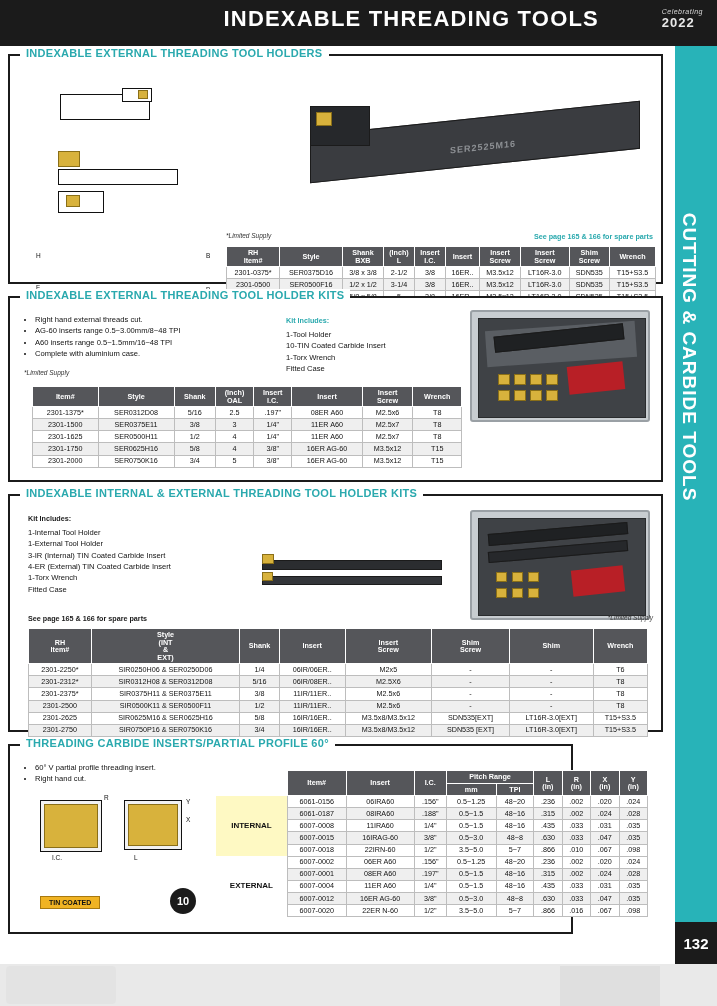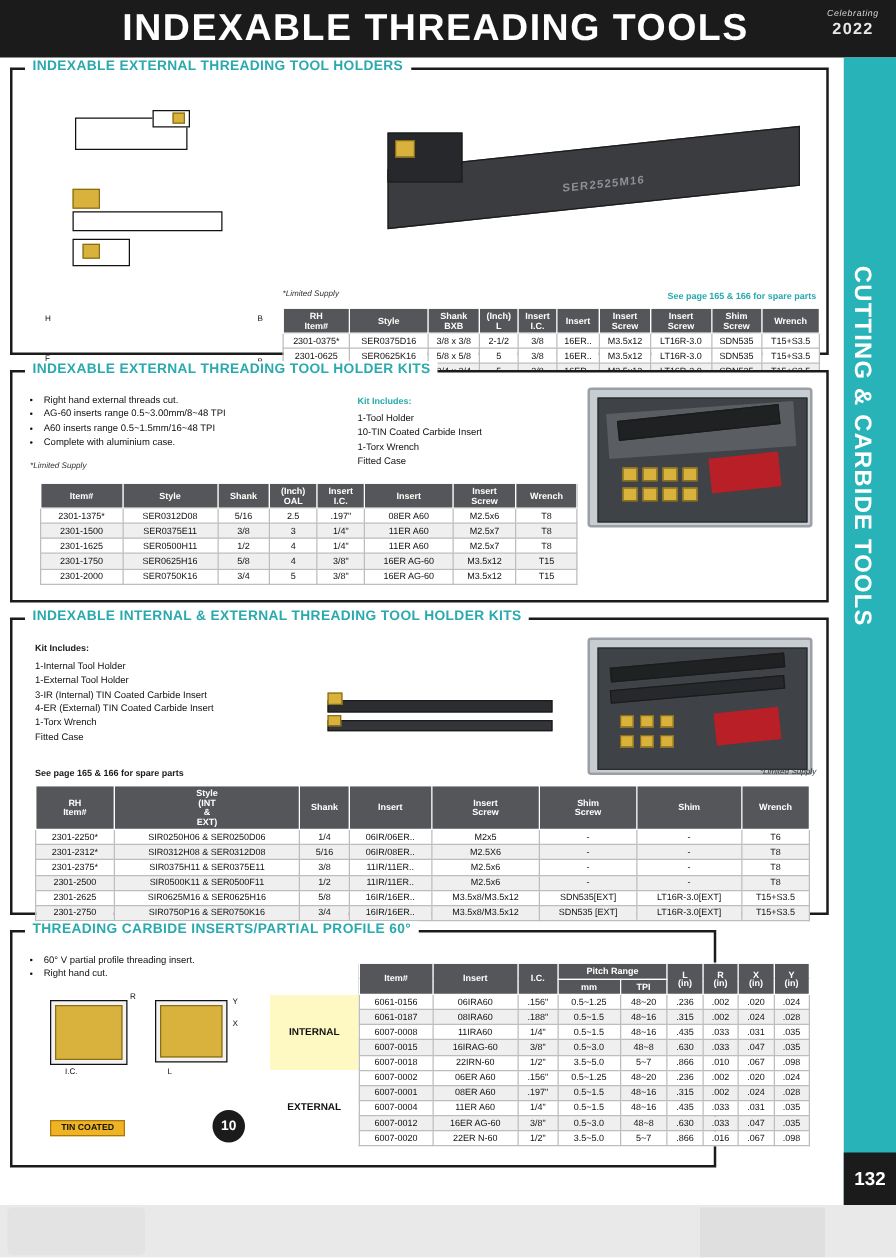--- a/index.html
+++ b/index.html
@@ -12,25 +12,25 @@
     overflow: hidden;
     color:#111;
   }
   
   .page-header {
     position:absolute; left:0; top:0; width:717px; height:46px;
     background:#1b1b1b;
   }
   .header-title {
     position:absolute; right:118px; top:6px;
-    color:#ffffff; font-size:30px; font-weight:bold; letter-spacing:1.2px;
+    color:#ffffff; font-size:22px; font-weight:bold; letter-spacing:1.2px;
     font-family:"Liberation Sans", sans-serif;
   }
   .celebrating {
-    position:absolute; right:14px; top:8px; text-align:center; color:#d8d8d8;
+    position:absolute; right:14px; top:8px; text-align:left; color:#d8d8d8;
   }
   .celebrating .c1 { font-size:7px; letter-spacing:.5px; font-style:italic; }
   .celebrating .c2 { font-size:13px; font-weight:bold; color:#e8e8e8; letter-spacing:1px; }
 
   
   .right-bar {
     position:absolute; right:0; top:46px; width:42px; height:918px;
     background:#28b3b8;
   }
   .right-bar-text {
@@ -179,20 +179,32 @@
           <th>Shim<br>Screw</th>
           <th>Wrench</th>
         </tr>
       </thead>
       <tbody>
         <tr>
           <td>2301-0375*</td>
           <td>SER0375D16</td>
           <td>3/8 x 3/8</td>
           <td>2-1/2</td>
+          <td>3/8</td>
+          <td>16ER..</td>
+          <td>M3.5x12</td>
+          <td>LT16R-3.0</td>
+          <td>SDN535</td>
+          <td>T15+S3.5</td>
+        </tr>
+        <tr class="alt">
+          <td>2301-0500</td>
+          <td>SER0500F16</td>
+          <td>1/2 x 1/2</td>
+          <td>3-1/4</td>
           <td>3/8</td>
           <td>16ER..</td>
           <td>M3.5x12</td>
           <td>LT16R-3.0</td>
           <td>SDN535</td>
           <td>T15+S3.5</td>
         </tr>
         <tr>
           <td>2301-0625</td>
           <td>SER0625K16</td>

